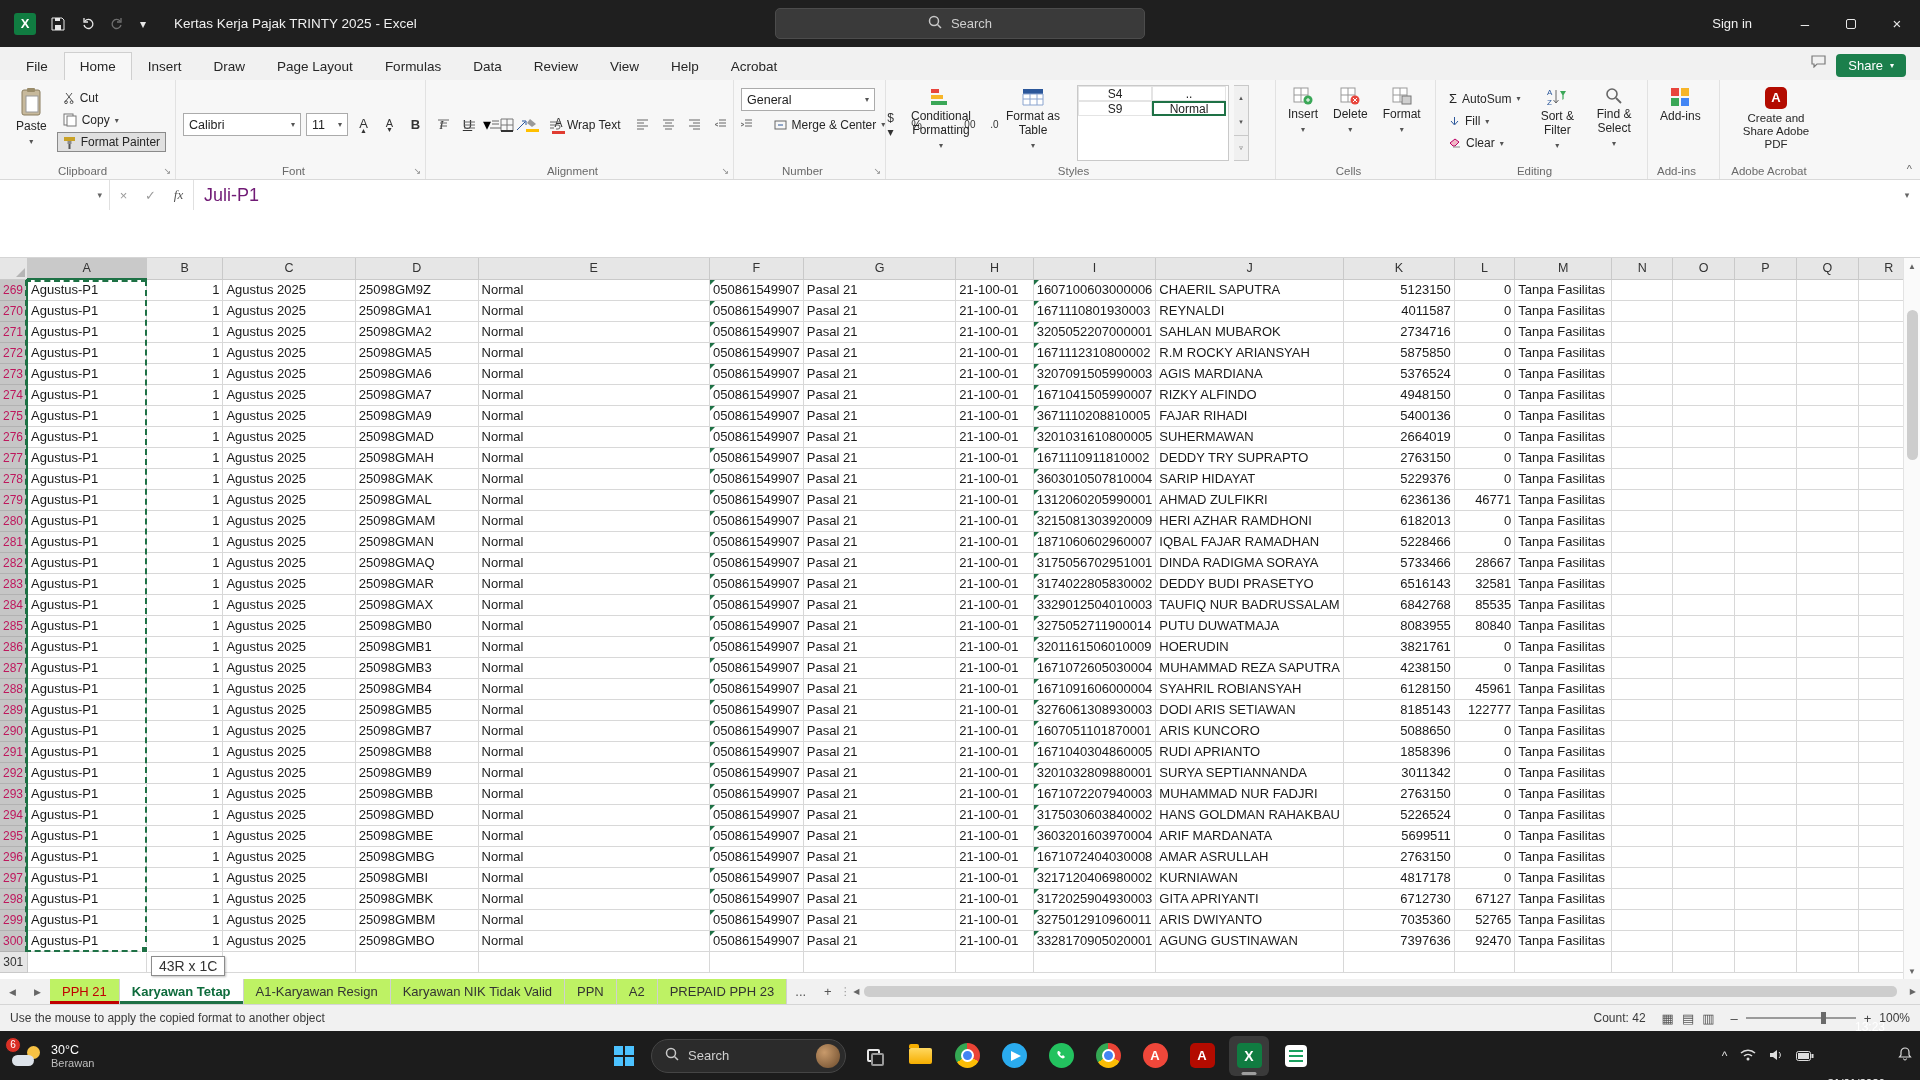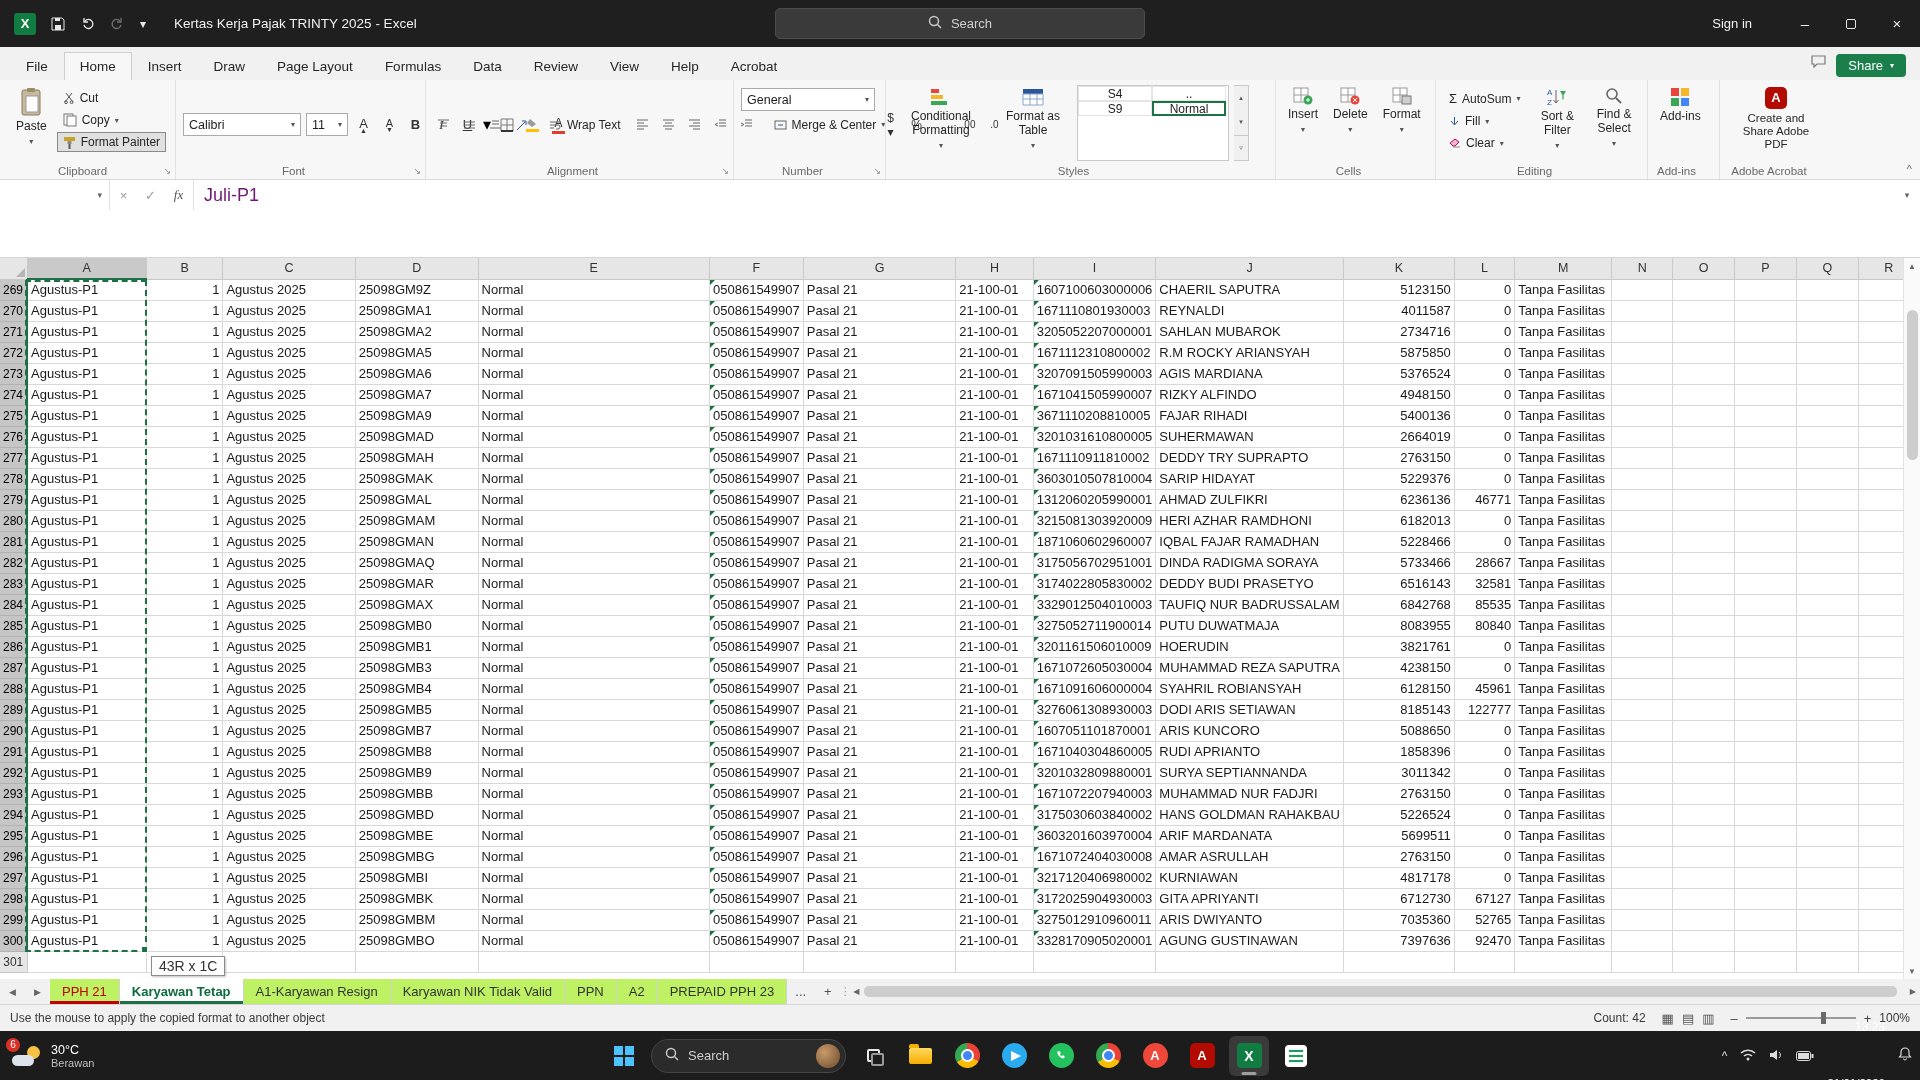--- a/index.html
+++ b/index.html
@@ -63,21 +63,21 @@
 
   
   .gridwrap { flex:1 1 auto; position:relative; overflow:hidden; background:#fff; }
   table.sheet { border-collapse:collapse; table-layout:fixed; font-size:13px; color:#1A1A1A; }
   .sheet th, .sheet td { padding:0 3px; height:20px; line-height:20px; white-space:nowrap; overflow:hidden; font-weight:normal; }
   .sheet thead th { background:#E6E6E6; border-right:1px solid #C9C9C9; border-bottom:1px solid #C9C9C9; text-align:center; font-size:12.5px; color:#333; }
   .sheet thead th.hsel { background:#C9C9C9; border-bottom:2px solid #1E7145; }
   .cnr { position:relative; }
   .cnr::after { content:""; position:absolute; right:2px; bottom:2px; border-left:9px solid transparent; border-bottom:9px solid #B5B5B5; }
   .sheet td { border-right:1px solid #D8D8D8; border-bottom:1px solid #D8D8D8; background:#fff; }
-  .rh { background:#C6C6C6; border-right:2px solid #1E7145; border-bottom:1px solid #B2B2B2; text-align:left; font-size:12px; color:#000000; }
+  .rh { background:#C6C6C6; border-right:2px solid #1E7145; border-bottom:1px solid #B2B2B2; text-align:left; font-size:12px; color:#be185d; }
   .rh0 { background:#E6E6E6; border-right:1px solid #C9C9C9; border-bottom:1px solid #C9C9C9; text-align:center; font-size:12px; color:#333; font-weight:normal; }
   .ca { background:#FFC000; }
   .rt { text-align:right; }
   .fl { position:relative; }
   .fl::before { content:""; position:absolute; left:0; top:0; border-top:5px solid #1E7145; border-right:5px solid transparent; }
   .cm { overflow:visible; }
   .cm span { display:inline-block; background:#fff; position:relative; z-index:2; padding-right:3px; }
   .pa { background:#D9D9D9; }
   .marquee { position:absolute; left:25px; top:22px; width:122px; height:672px; border:2px dashed #1E7145; pointer-events:none; }
   .fillhandle { position:absolute; left:141px; top:688px; width:7px; height:7px; background:#1E7145; border:1px solid #fff; }

